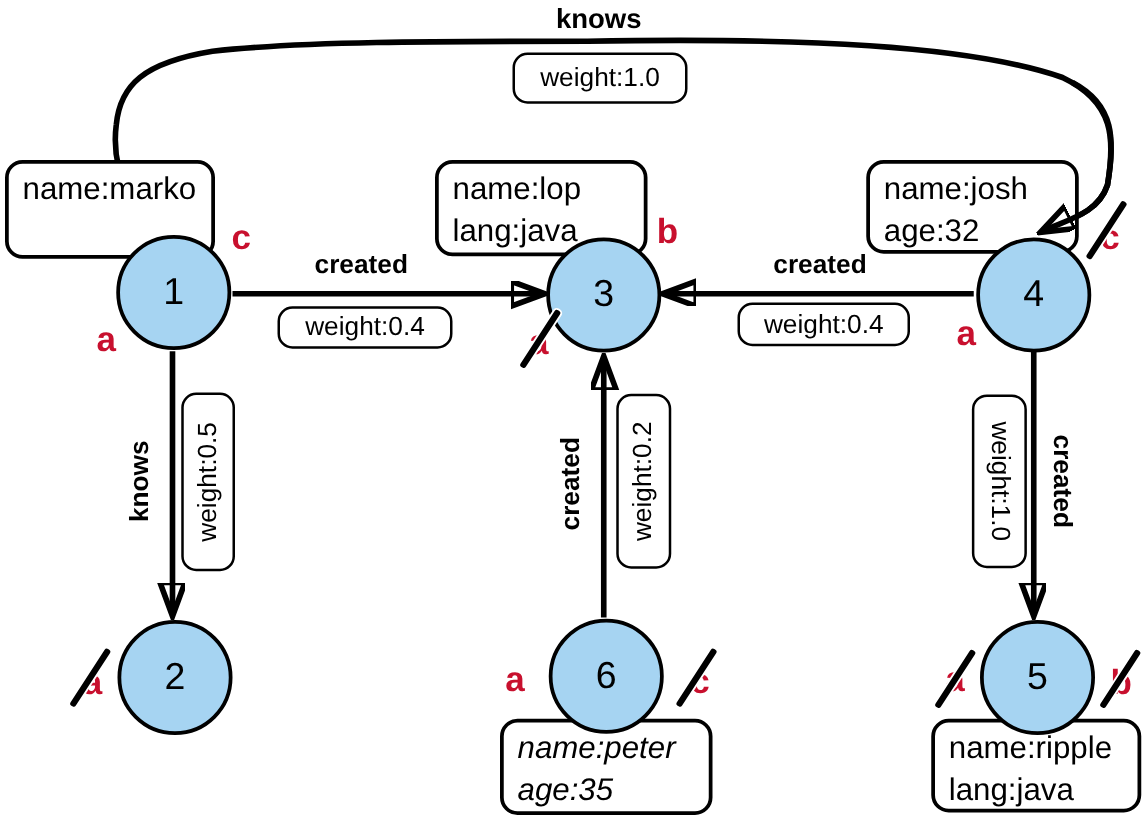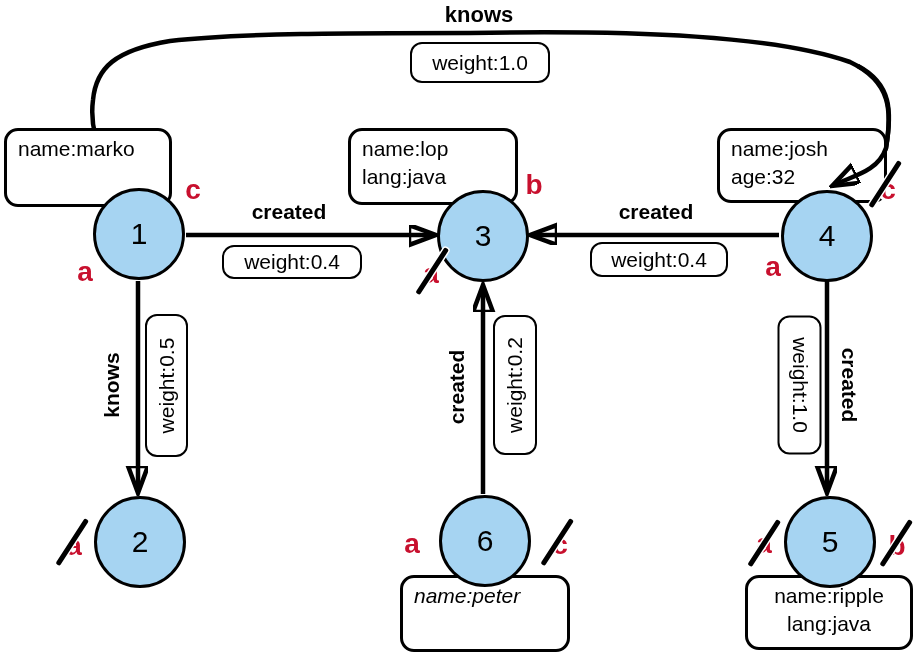--- a/index.html
+++ b/index.html
@@ -6,21 +6,21 @@
   .canvas{
     position:relative;width:917px;height:654px;background:#ffffff;overflow:hidden;
     font-family:"Liberation Sans",sans-serif;color:#000;
   }
   .edges-svg,.overlay-svg{position:absolute;left:0;top:0;z-index:1;}
   .overlay-svg{z-index:4;}
   .edges-svg path,.edges-svg line,.overlay-svg path{stroke:#000;stroke-width:4.5;fill:none;}
 
   .propbox{
     position:absolute;background:#fff;border:3px solid #000;border-radius:14px;
-    padding:4px 11px;font-size:21px;line-height:1.35;z-index:2;box-sizing:border-box;
+    padding:4px 11px;font-size:25px;line-height:1.35;z-index:2;box-sizing:border-box;
   }
   .node{
     position:absolute;width:92px;height:92px;border:3px solid #000;border-radius:50%;
     background:#A6D4F2;display:flex;align-items:center;justify-content:center;
     font-size:30px;z-index:3;box-sizing:border-box;
   }
   .wbox{
     position:absolute;background:#fff;border:2.5px solid #000;border-radius:12px;
     display:flex;align-items:center;justify-content:center;font-size:21px;
     z-index:2;box-sizing:border-box;white-space:nowrap;
@@ -64,28 +64,29 @@
     <line x1="827" y1="281" x2="827" y2="491" marker-end="url(#arrow)"></line>
   </svg>
 
   <div class="propbox" style="left:4px;top:128px;width:168px;height:79px;">
     <div>name:marko</div>
   </div>
   <div class="propbox" style="left:348px;top:128px;width:170px;height:77px;">
     <div>name:lop</div>
     <div>lang:java</div>
   </div>
-  <div class="propbox" style="left:693px;top:128px;width:170px;height:75px;margin-left:24px;">
+  <div class="propbox" style="left:693px;top:128px;width:170px;height:75px;">
     <div>name:josh</div>
     <div>age:32</div>
   </div>
   <div class="propbox" style="left:400px;top:575px;width:170px;height:77px;font-style:italic;">
     <div>name:peter</div>
+    <div>age:35</div>
   </div>
-  <div class="propbox" style="left:745px;top:575px;width:168px;height:75px;text-align:center;">
+  <div class="propbox" style="left:745px;top:575px;width:168px;height:75px;">
     <div>name:ripple</div>
     <div>lang:java</div>
   </div>
 
   <div class="node" style="left:93px;top:188px;">
       <span>1</span>
     </div>
   <div class="node" style="left:437px;top:190px;">
       <span>3</span>
     </div>

